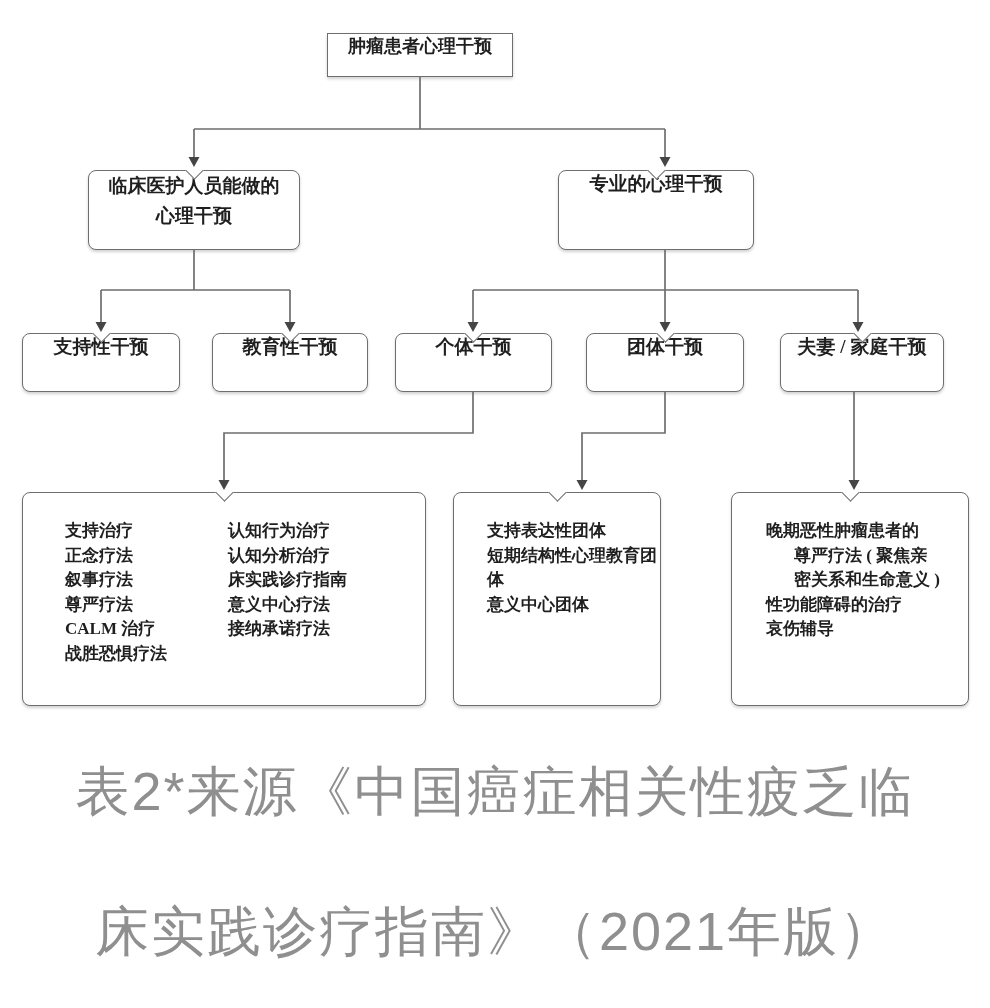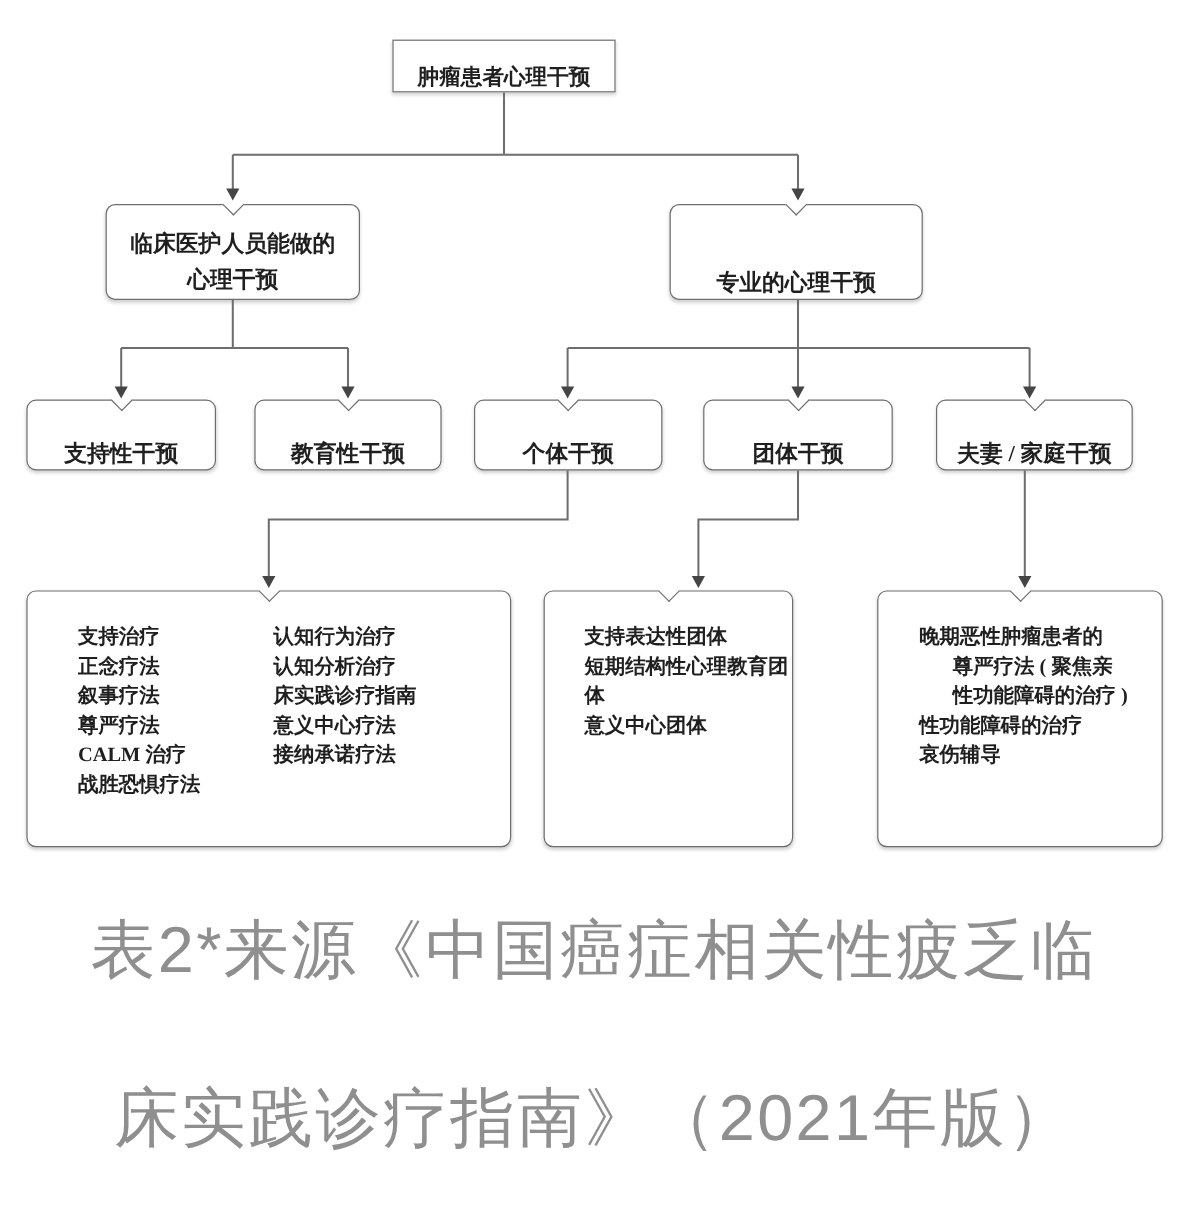--- a/index.html
+++ b/index.html
@@ -15,41 +15,41 @@
     overflow: hidden;
   }
   
   .box {
     position: absolute;
     background: #ffffff;
     border: 1.7px solid #6e6e6e;
     box-sizing: border-box;
     color: #1f1f1f;
     display: flex; flex-direction: column;
-    align-items: center; justify-content: flex-end;
+    align-items: center; justify-content: flex-start;
     text-align: center;
     font-weight: 600;
     box-shadow: 0 2px 3px rgba(0,0,0,0.18);
     z-index: 1;
   }
   .box.rounded { border-radius: 8px; }
   .notch {
     position: absolute;
     top: -7.5px; left: 50%;
     width: 13px; height: 13px;
     margin-left: -6.5px;
     background: #ffffff;
     border-right: 1.7px solid #6e6e6e;
     border-bottom: 1.7px solid #6e6e6e;
     box-sizing: border-box;
     transform: rotate(45deg);
   }
   .root-box   { left: 327px; top: 33px;  width: 186px; height: 44px; font-size: 18px; }
   .b-left     { left: 88px;  top: 170px; width: 212px; height: 80px; font-size: 19px; line-height: 30px; }
-  .b-right    { left: 558px; top: 170px; width: 211px; height: 80px; font-size: 19px; }
+  .b-right    { left: 558px; top: 170px; width: 196px; height: 80px; font-size: 19px; }
   .l3         { top: 333px; height: 59px; font-size: 19px; }
   .l3-1 { left: 22px;  width: 158px; }
   .l3-2 { left: 212px; width: 156px; }
   .l3-3 { left: 395px; width: 157px; }
   .l3-4 { left: 586px; width: 158px; }
   .l3-5 { left: 780px; width: 164px; }
   .detail {
     top: 492px; height: 214px;
     align-items: flex-start; justify-content: flex-start;
     text-align: left;
@@ -175,21 +175,21 @@
       <div>短期结构性心理教育团体</div>
       <div>意义中心团体</div>
     </div>
   </div>
 
   <div class="box rounded detail d-3">
     <span class="notch"></span>
     <div class="lines">
       <div>晚期恶性肿瘤患者的</div>
       <div class="indent">尊严疗法 ( 聚焦亲</div>
-      <div class="indent">性功能障碍的治疗 )</div>
+      <div class="indent">密关系和生命意义 )</div>
       <div>性功能障碍的治疗</div>
       <div>哀伤辅导</div>
     </div>
   </div>
 
   <div class="caption-line caption-1">表2*来源《中国癌症相关性疲乏临</div>
   <div class="caption-line caption-2">床实践诊疗指南》（2021年版）</div>
 
 </div>
 

